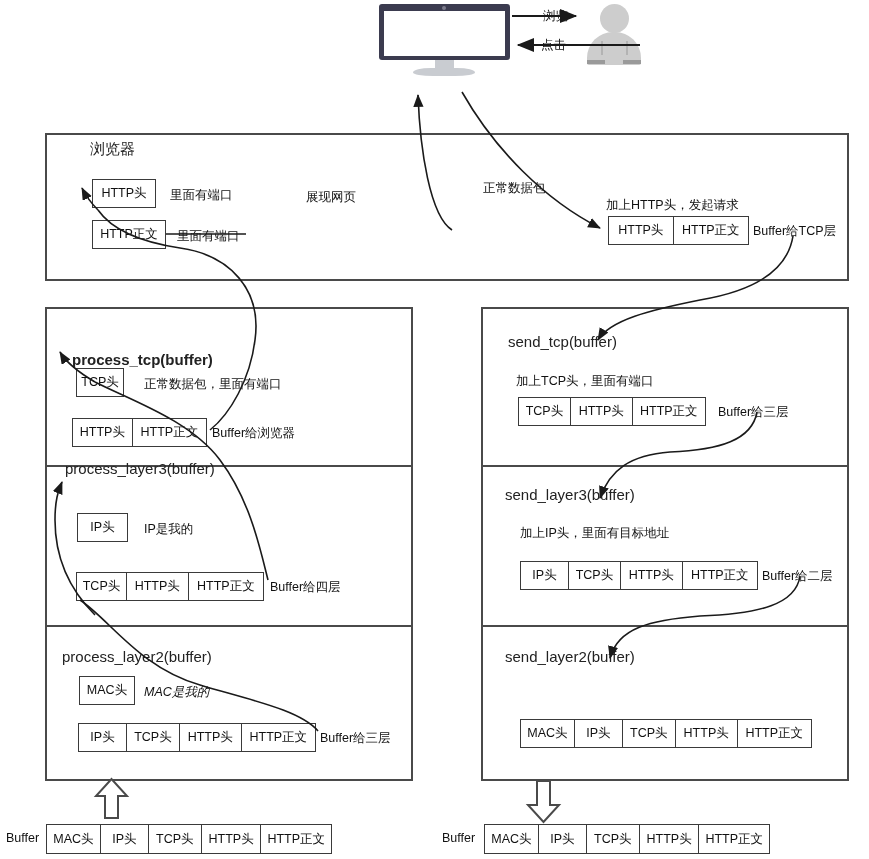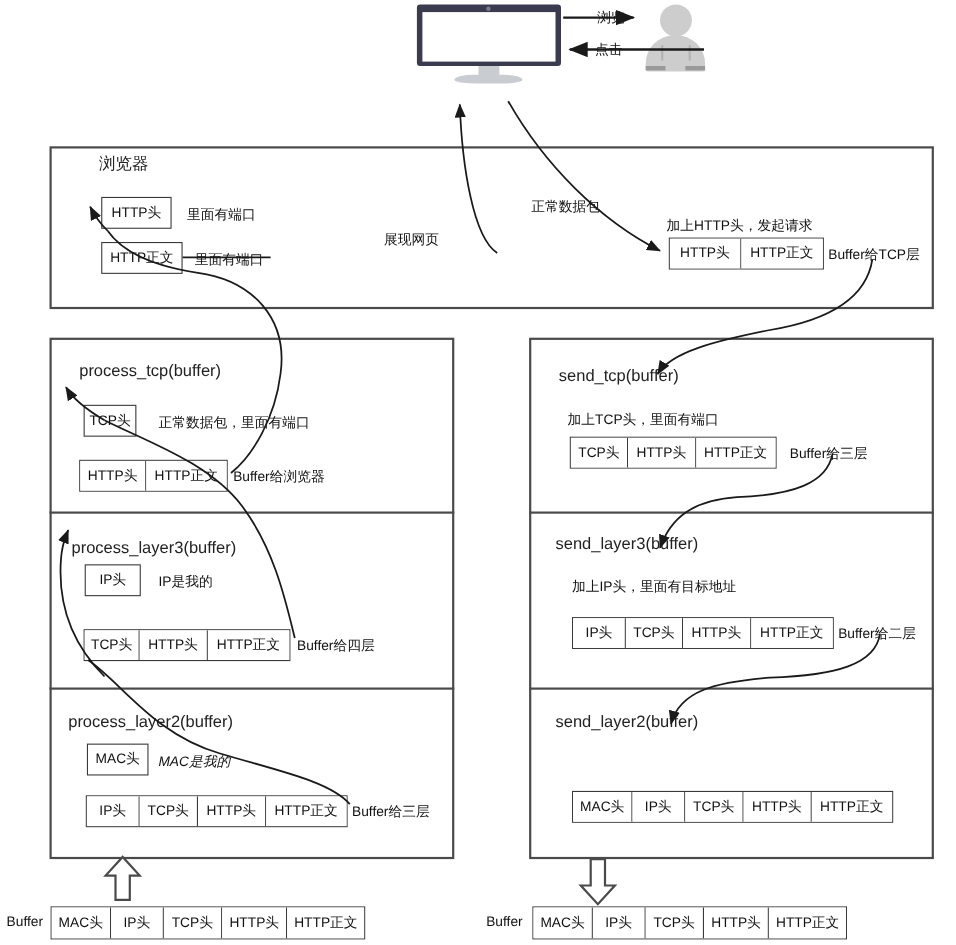--- a/index.html
+++ b/index.html
@@ -160,44 +160,44 @@
 
   <div class="abs panel" style="left:45px; top:133px; width:804px; height:148px;"></div>
   <div class="abs panel-title" style="left:90px; top:140px;">浏览器</div>
 
   <div class="abs single-box" style="left:92px; top:179px; width:64px; height:29px;">HTTP头</div>
   <div class="abs note" style="left:170px; top:187px;">里面有端口</div>
 
   <div class="abs single-box" style="left:92px; top:220px; width:74px; height:29px;">HTTP正文</div>
   <div class="abs note" style="left:177px; top:228px;">里面有端口</div>
 
-  <div class="abs note" style="left:306px; top:210px;margin-left:43px;">展现网页</div>
+  <div class="abs note" style="left:306px; top:189px;">展现网页</div>
   <div class="abs note" style="left:483px; top:180px;">正常数据包</div>
 
   <div class="abs note" style="left:606px; top:197px;">加上HTTP头，发起请求</div>
   <div class="abs pkt-row" style="left:608px; top:216px; width:141px;">
     <div class="pkt-cell" style="width:65px;">HTTP头</div>
     <div class="pkt-cell" style="width:76px;">HTTP正文</div>
   </div>
   <div class="abs buffer-label" style="left:753px; top:223px;">Buffer给TCP层</div>
 
   <div class="abs panel-stack" style="left:45px; top:307px; width:368px; height:474px;"></div>
   <div class="abs stack-divider" style="left:45px; top:465px; width:368px; height:0;"></div>
   <div class="abs stack-divider" style="left:45px; top:625px; width:368px; height:0;"></div>
 
-  <div class="abs fn-title" style="left:72px; top:329px;">process_tcp(buffer)</div>
+  <div class="abs fn-title" style="left:72px; top:351px;font-weight:bold;">process_tcp(buffer)</div>
   <div class="abs single-box" style="left:76px; top:368px; width:48px; height:29px;">TCP头</div>
   <div class="abs note" style="left:144px; top:376px;">正常数据包，里面有端口</div>
   <div class="abs pkt-row" style="left:72px; top:418px; width:135px;">
     <div class="pkt-cell" style="width:60px;">HTTP头</div>
     <div class="pkt-cell" style="width:75px;">HTTP正文</div>
   </div>
   <div class="abs buffer-label" style="left:212px; top:425px;">Buffer给浏览器</div>
 
-  <div class="abs fn-title" style="left:65px; top:490px;">process_layer3(buffer)</div>
+  <div class="abs fn-title" style="left:65px; top:460px;">process_layer3(buffer)</div>
   <div class="abs single-box" style="left:77px; top:513px; width:51px; height:29px;">IP头</div>
   <div class="abs note" style="left:144px; top:521px;">IP是我的</div>
   <div class="abs pkt-row" style="left:76px; top:572px; width:188px;">
     <div class="pkt-cell" style="width:50px;">TCP头</div>
     <div class="pkt-cell" style="width:62px;">HTTP头</div>
     <div class="pkt-cell" style="width:76px;">HTTP正文</div>
   </div>
   <div class="abs buffer-label" style="left:270px; top:579px;">Buffer给四层</div>
 
   <div class="abs fn-title" style="left:62px; top:648px;">process_layer2(buffer)</div>

